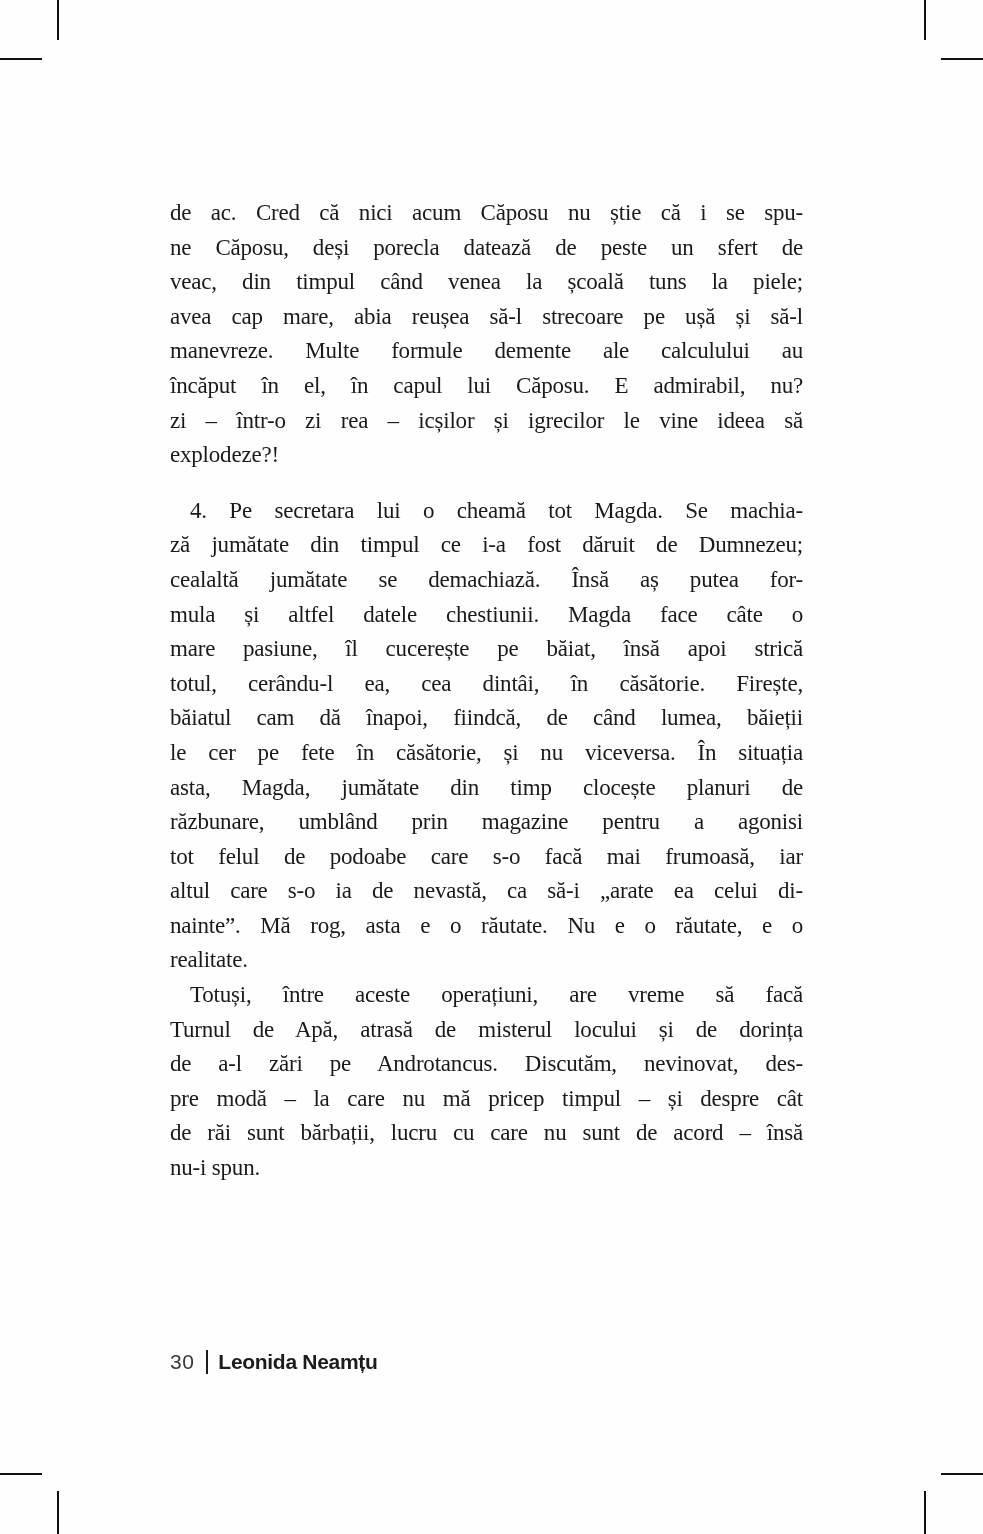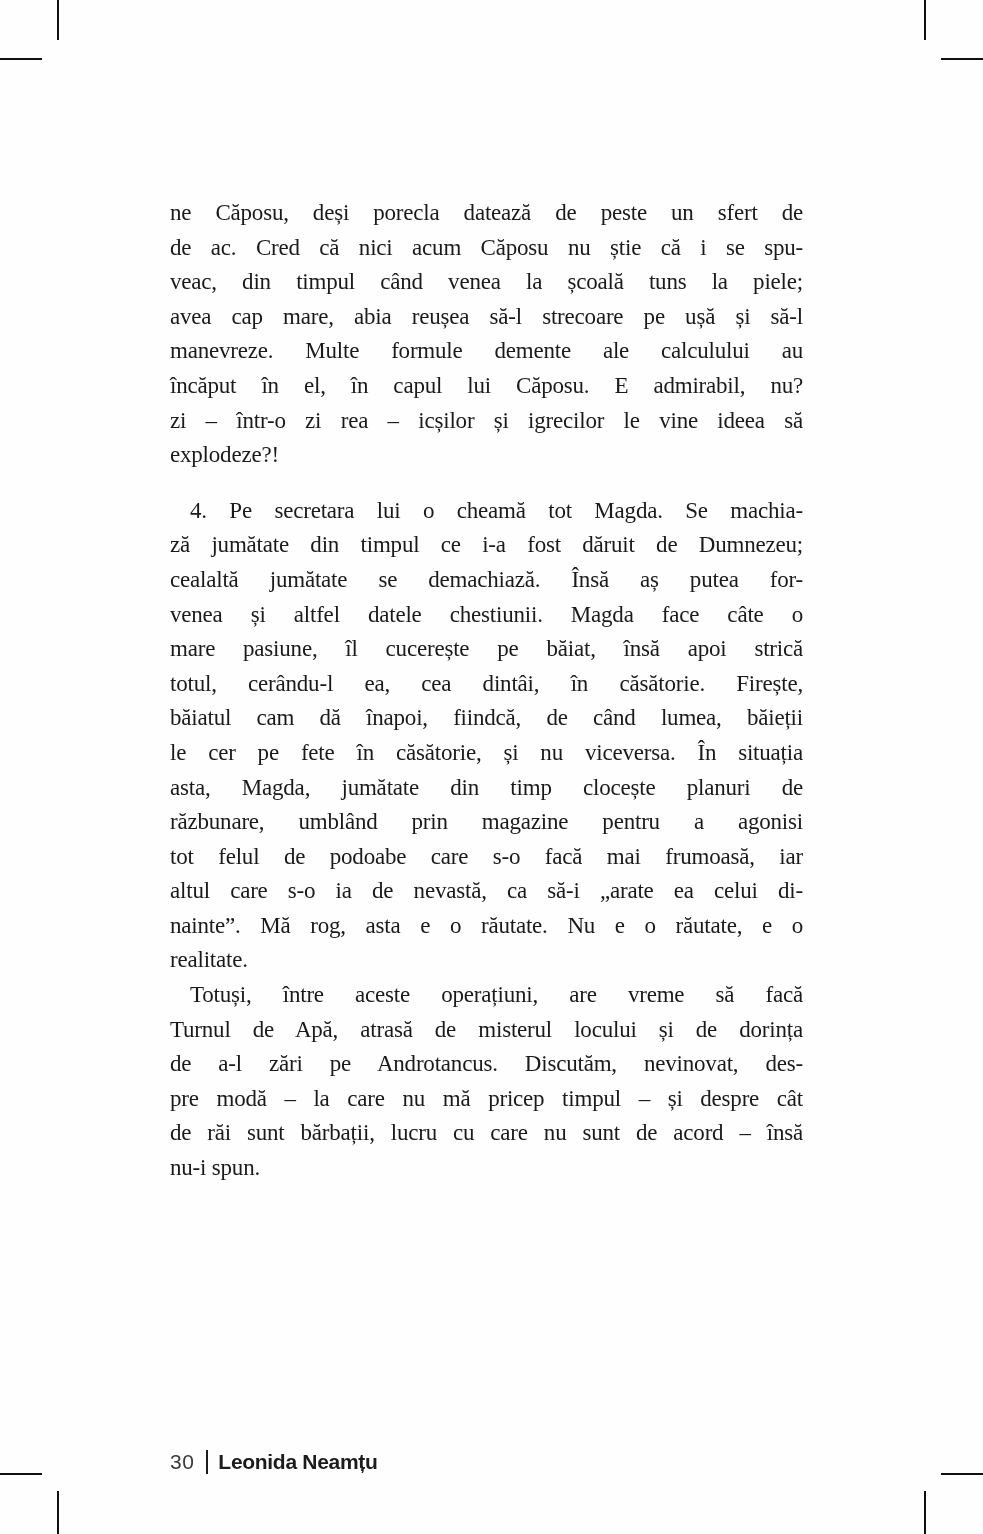--- a/index.html
+++ b/index.html
@@ -48,21 +48,21 @@
     text-align: justify;
     text-align-last: justify;
   }
   .line.last { text-align-last: left; }
   .paragraph.indent .line:first-child { padding-left: 20px; }
 
   
   .footer {
     position: absolute;
     left: 170px;
-    top: 1450px;
+    top: 1350px;
     display: flex;
     align-items: center;
     font-family: "Liberation Sans", "DejaVu Sans", sans-serif;
     color: #1c1c1c;
     justify-content: center;
   }
   .footer .page-num {
     font-size: 21px;
     font-weight: 400;
     color: #3a3a3a;
@@ -89,34 +89,34 @@
   <div class="crop h tl-h"></div>
   <div class="crop v tr-v"></div>
   <div class="crop h tr-h"></div>
   <div class="crop h bl-h"></div>
   <div class="crop v bl-v"></div>
   <div class="crop h br-h"></div>
   <div class="crop v br-v"></div>
 
   <main id="text-block" class="text-block">
       <div class="paragraph">
+        <div class="line">de ac. Cred că nici acum Căposu nu știe că i se spu-</div>
         <div class="line">ne Căposu, deși porecla datează de peste un sfert de</div>
-        <div class="line">de ac. Cred că nici acum Căposu nu știe că i se spu-</div>
         <div class="line">veac, din timpul când venea la școală tuns la piele;</div>
         <div class="line">avea cap mare, abia reușea să-l strecoare pe ușă și să-l</div>
         <div class="line">manevreze. Multe formule demente ale calculului au</div>
         <div class="line">încăput în el, în capul lui Căposu. E admirabil, nu?</div>
         <div class="line">zi – într-o zi rea – icșilor și igrecilor le vine ideea să</div>
         <div class="line last">explodeze?!</div>
       </div>
       <div class="paragraph indent spaced">
         <div class="line">4. Pe secretara lui o cheamă tot Magda. Se machia-</div>
         <div class="line">ză jumătate din timpul ce i-a fost dăruit de Dumnezeu;</div>
         <div class="line">cealaltă jumătate se demachiază. Însă aș putea for-</div>
-        <div class="line">venea și altfel datele chestiunii. Magda face câte o</div>
+        <div class="line">mula și altfel datele chestiunii. Magda face câte o</div>
         <div class="line">mare pasiune, îl cucerește pe băiat, însă apoi strică</div>
         <div class="line">totul, cerându-l ea, cea dintâi, în căsătorie. Firește,</div>
         <div class="line">băiatul cam dă înapoi, fiindcă, de când lumea, băieții</div>
         <div class="line">le cer pe fete în căsătorie, și nu viceversa. În situația</div>
         <div class="line">asta, Magda, jumătate din timp clocește planuri de</div>
         <div class="line">răzbunare, umblând prin magazine pentru a agonisi</div>
         <div class="line">tot felul de podoabe care s-o facă mai frumoasă, iar</div>
         <div class="line">altul care s-o ia de nevastă, ca să-i „arate ea celui di-</div>
         <div class="line">nainte”. Mă rog, asta e o răutate. Nu e o răutate, e o</div>
         <div class="line last">realitate.</div>

